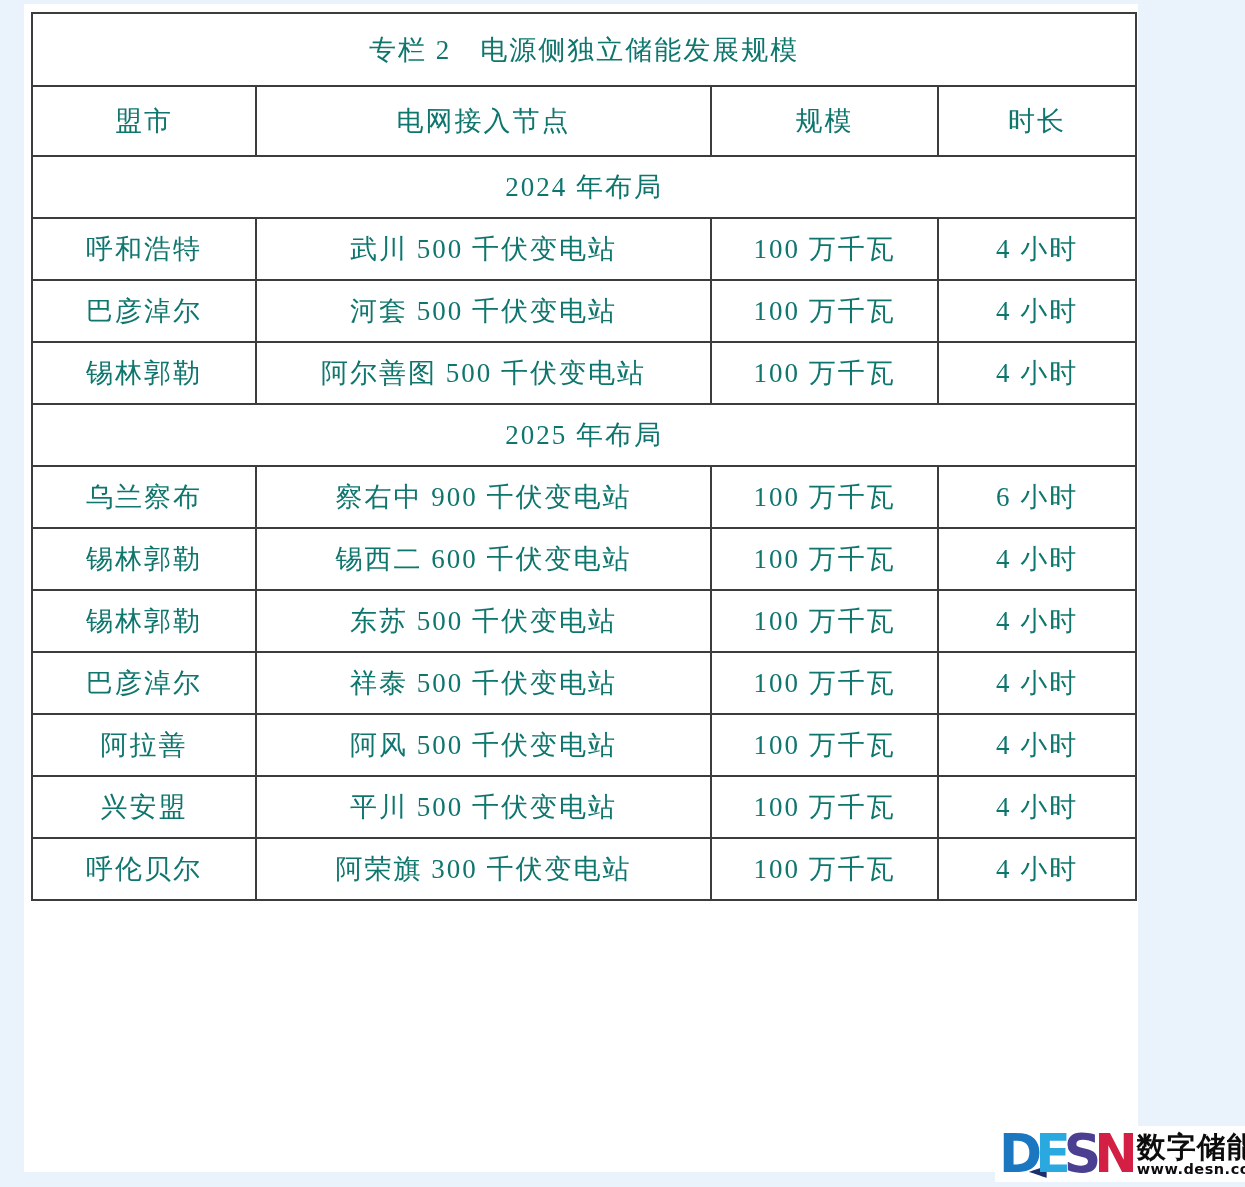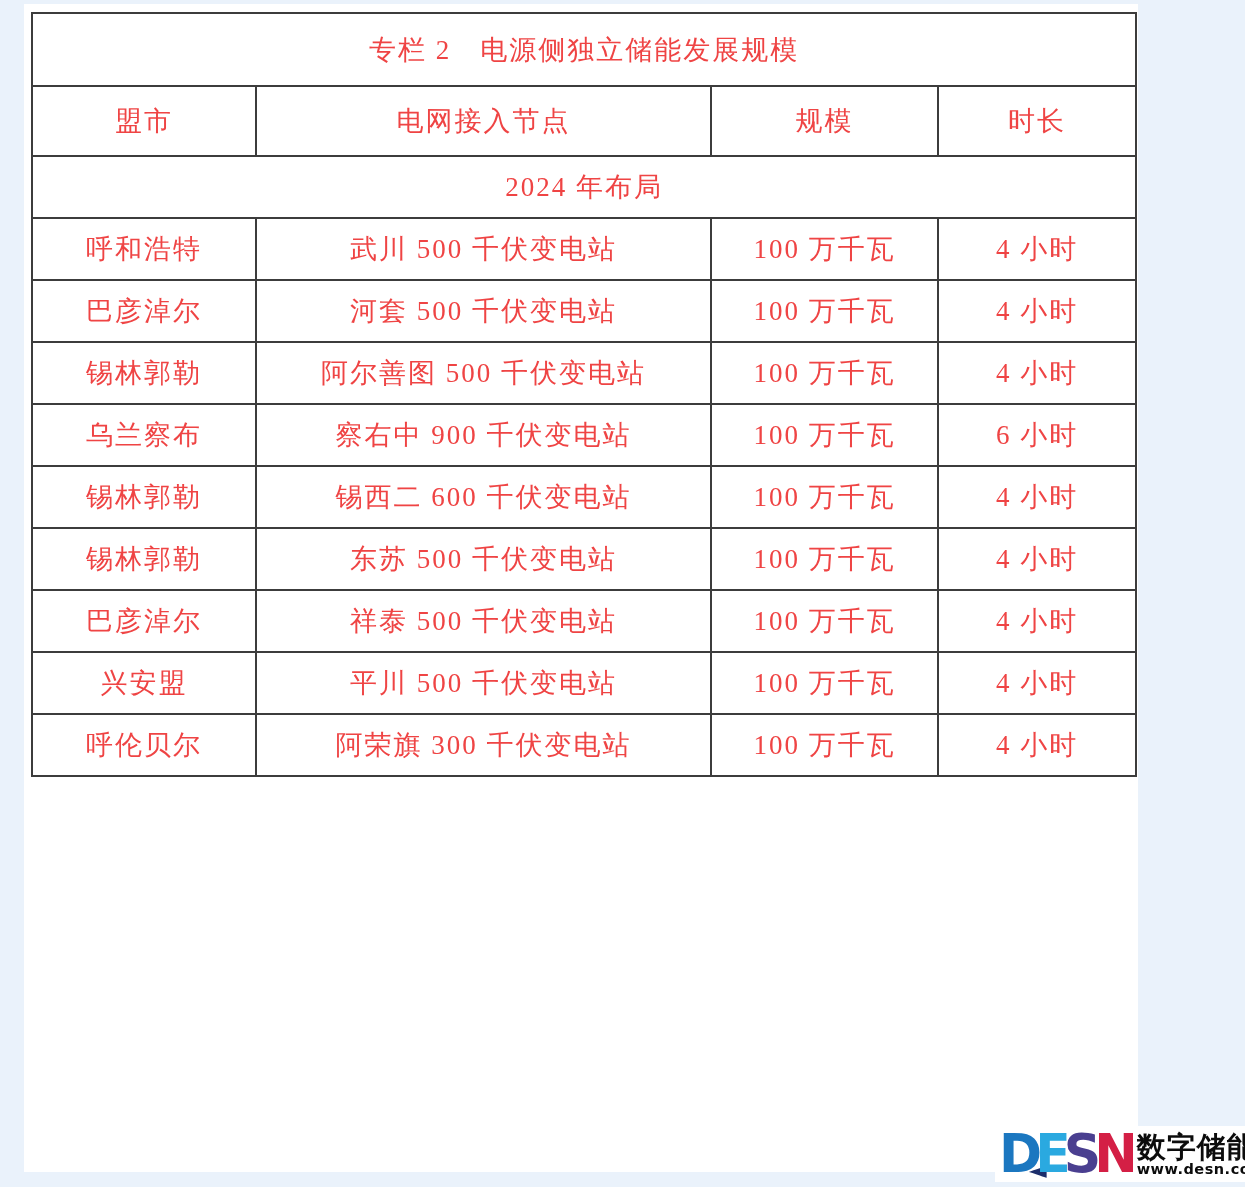--- a/index.html
+++ b/index.html
@@ -21,21 +21,21 @@
     left: 31px; top: 12px;
     width: 1104px;
     border-collapse: collapse;
     table-layout: fixed;
     background: #ffffff;
   }
   table.main-table td, table.main-table th {
     border: 2px solid #3c3c3c;
     text-align: center;
     vertical-align: middle;
-    color: #ef4444;
+    color: #0f766e;
     font-size: 27px;
     font-weight: normal;
     letter-spacing: 2px;
     padding: 12px 4px;
     overflow: hidden;
     white-space: nowrap;
   }
   tr.row-title   { height: 73px; }
   tr.row-header  { height: 70px; }
   tr.row-section { height: 60px; }
@@ -136,20 +136,23 @@
         <td>河套 500 千伏变电站</td>
         <td>100 万千瓦</td>
         <td>4 小时</td>
       </tr>
       <tr class="row-data">
         <td>锡林郭勒</td>
         <td>阿尔善图 500 千伏变电站</td>
         <td>100 万千瓦</td>
         <td>4 小时</td>
       </tr>
+      <tr class="row-section">
+        <td class="section-cell" colspan="4">2025 年布局</td>
+      </tr>
       <tr class="row-data">
         <td>乌兰察布</td>
         <td>察右中 900 千伏变电站</td>
         <td>100 万千瓦</td>
         <td>6 小时</td>
       </tr>
       <tr class="row-data">
         <td>锡林郭勒</td>
         <td>锡西二 600 千伏变电站</td>
         <td>100 万千瓦</td>
@@ -157,20 +160,26 @@
       </tr>
       <tr class="row-data">
         <td>锡林郭勒</td>
         <td>东苏 500 千伏变电站</td>
         <td>100 万千瓦</td>
         <td>4 小时</td>
       </tr>
       <tr class="row-data">
         <td>巴彦淖尔</td>
         <td>祥泰 500 千伏变电站</td>
+        <td>100 万千瓦</td>
+        <td>4 小时</td>
+      </tr>
+      <tr class="row-data">
+        <td>阿拉善</td>
+        <td>阿风 500 千伏变电站</td>
         <td>100 万千瓦</td>
         <td>4 小时</td>
       </tr>
       <tr class="row-data">
         <td>兴安盟</td>
         <td>平川 500 千伏变电站</td>
         <td>100 万千瓦</td>
         <td>4 小时</td>
       </tr>
       <tr class="row-data">

